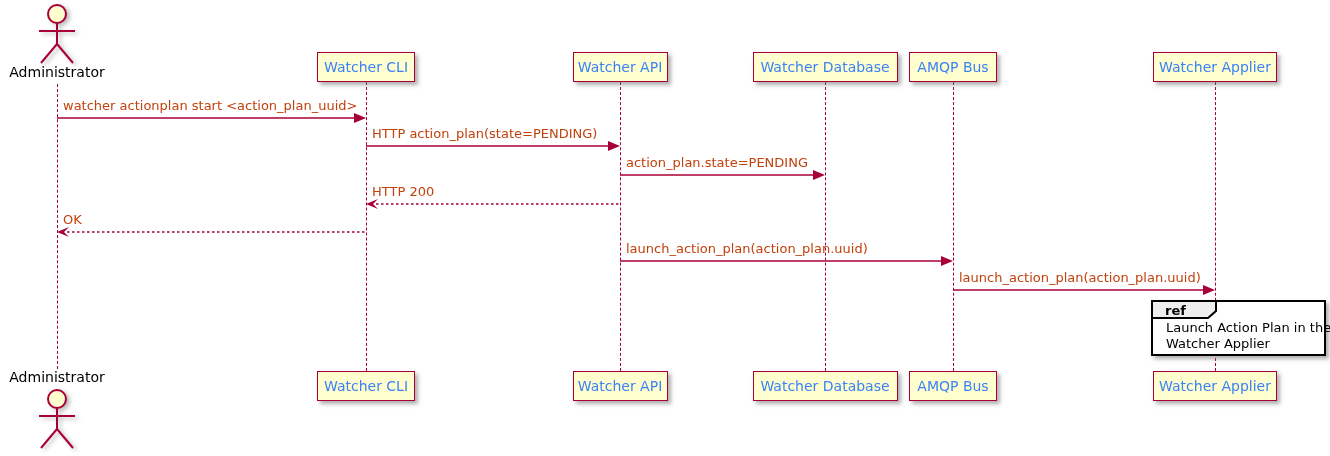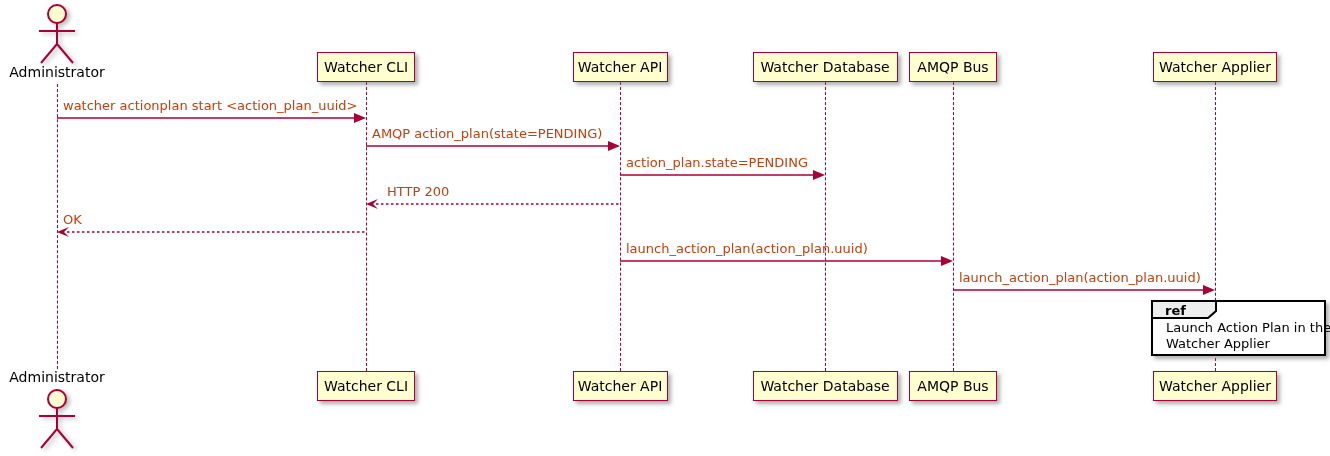--- a/index.html
+++ b/index.html
@@ -18,21 +18,21 @@
     position: absolute; width: 0;
     border-left: 1px dashed var(--line-color);
     z-index: 1;
   }
   .pbox {
     position: absolute; height: 30px;
     background: var(--fill-color);
     border: 1.5px solid var(--line-color);
     z-index: 3;
     display: flex; align-items: center; justify-content: center;
-    font-size: 14px; color: #000000;
+    font-size: 14px; color: #3b82f6;
     box-shadow: 3px 3px 4px rgba(110,110,110,0.55);
     white-space: nowrap;
   }
   .actor-fig {
     position: absolute; z-index: 3;
     filter: drop-shadow(3px 2px 2px rgba(120,120,120,0.5));
   }
   .actor-label {
     position: absolute; z-index: 3;
     text-align: center; font-size: 14px; color: #000; height: 17px; line-height: 17px;
@@ -121,35 +121,35 @@
         <polygon points="297,4 309,9 297,14" fill="#A80036"></polygon>
       </svg>
     </div>
     <div class="mlabel" style="left: 63px; top: 98px;">watcher actionplan start &lt;action_plan_uuid&gt;</div>
     <div class="msg" style="left: 366px; top: 137px; width: 254px; height: 14px;">
       <svg width="254" height="14">
         <line x1="0" x2="244" y1="9" y2="9" stroke="#A80036" stroke-width="1.3"></line>
         <polygon points="242,4 254,9 242,14" fill="#A80036"></polygon>
       </svg>
     </div>
-    <div class="mlabel" style="left: 372px; top: 126px;">AMQP action_plan(state=PENDING)</div>
+    <div class="mlabel" style="left: 372px; top: 126px;">HTTP action_plan(state=PENDING)</div>
     <div class="msg" style="left: 620px; top: 166px; width: 205px; height: 14px;">
       <svg width="205" height="14">
         <line x1="0" x2="195" y1="9" y2="9" stroke="#A80036" stroke-width="1.3"></line>
         <polygon points="193,4 205,9 193,14" fill="#A80036"></polygon>
       </svg>
     </div>
     <div class="mlabel" style="left: 626px; top: 155px;">action_plan.state=PENDING</div>
     <div class="msg" style="left: 366px; top: 195px; width: 254px; height: 14px;">
       <svg width="254" height="14">
         <line x1="10" x2="254" y1="9" y2="9" stroke="#A80036" stroke-width="1.3" stroke-dasharray="2.5,2.5"></line>
         <polygon points="12,4 0,9 12,14 7,9" fill="#A80036"></polygon>
       </svg>
     </div>
-    <div class="mlabel" style="left: 372px; top: 184px; margin-left: 15px;">HTTP 200</div>
+    <div class="mlabel" style="left: 372px; top: 184px;">HTTP 200</div>
     <div class="msg" style="left: 57px; top: 223px; width: 309px; height: 14px;">
       <svg width="309" height="14">
         <line x1="10" x2="309" y1="9" y2="9" stroke="#A80036" stroke-width="1.3" stroke-dasharray="2.5,2.5"></line>
         <polygon points="12,4 0,9 12,14 7,9" fill="#A80036"></polygon>
       </svg>
     </div>
     <div class="mlabel" style="left: 63px; top: 212px; text-align: right;">OK</div>
     <div class="msg" style="left: 620px; top: 252px; width: 333px; height: 14px;">
       <svg width="333" height="14">
         <line x1="0" x2="323" y1="9" y2="9" stroke="#A80036" stroke-width="1.3"></line>

